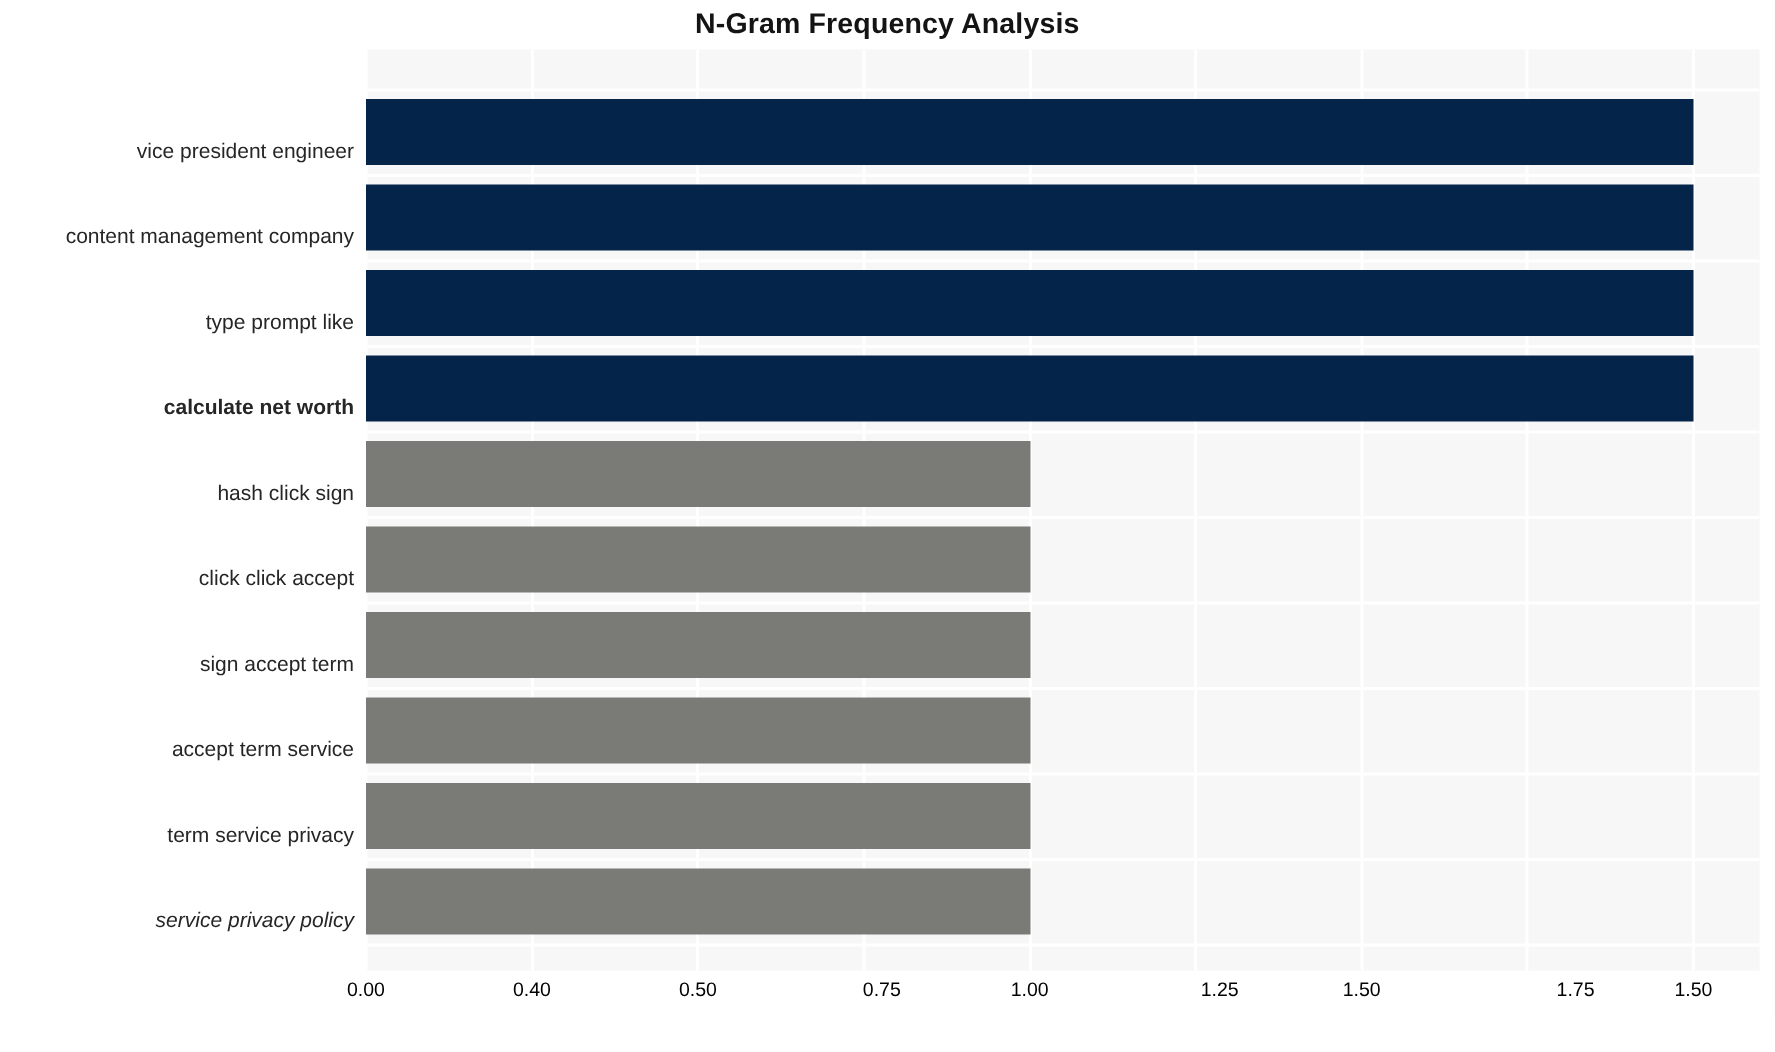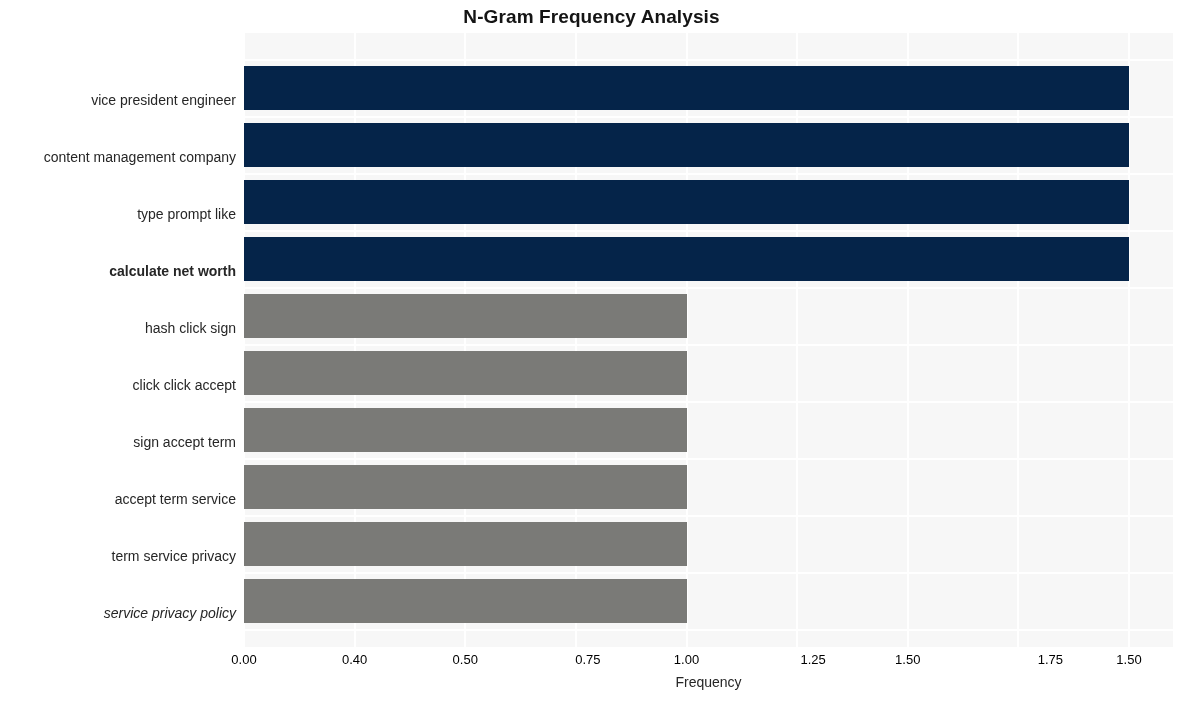--- a/index.html
+++ b/index.html
@@ -157,15 +157,14 @@
       <div class="xtick-label" style="left: 354.625px;">0.40</div>
       <div class="xtick-label" style="left: 465.25px;">0.50</div>
       <div class="xtick-label" style="left: 575.875px; margin-left: 12px;">0.75</div>
       <div class="xtick-label" style="left: 686.5px;">1.00</div>
       <div class="xtick-label" style="left: 797.125px; margin-left: 16px;">1.25</div>
       <div class="xtick-label" style="left: 907.75px;">1.50</div>
       <div class="xtick-label" style="left: 1018.38px; margin-left: 32px;">1.75</div>
       <div class="xtick-label" style="left: 1129px;">1.50</div>
     </div>
 
-  <div class="xaxis-title">Frequency</div>
 
 </div>
 
 </body></html>

